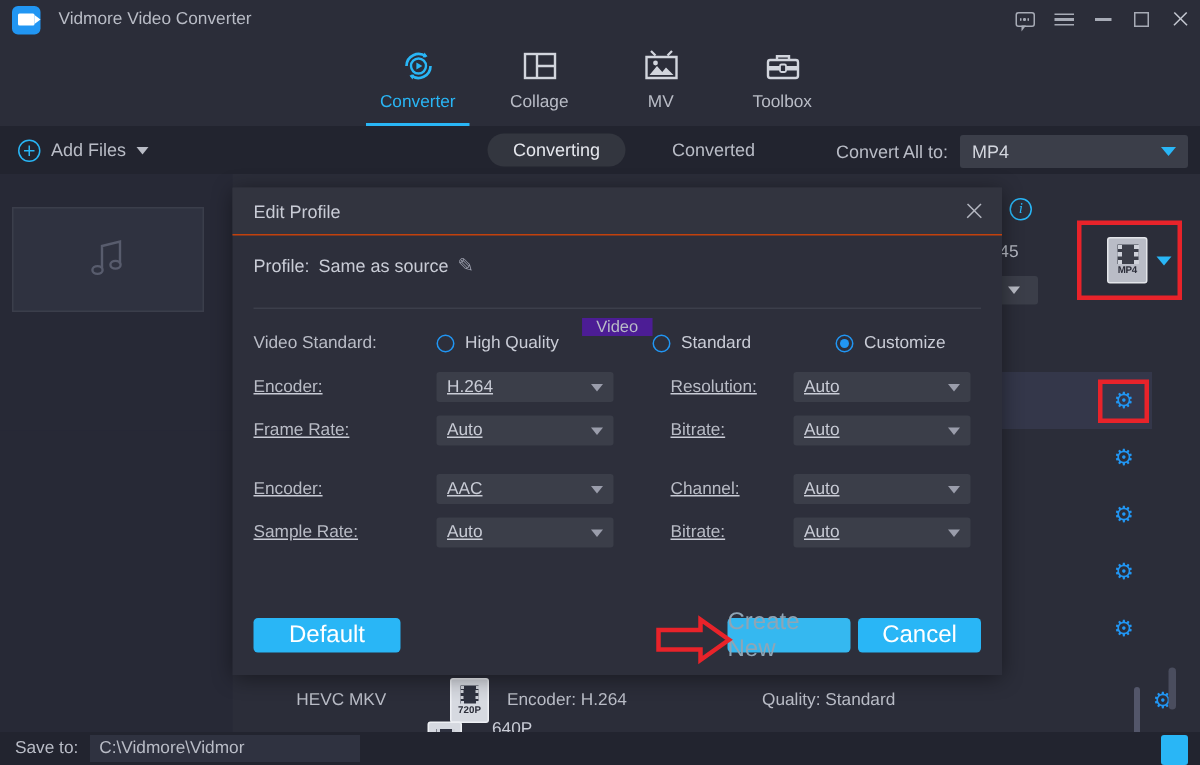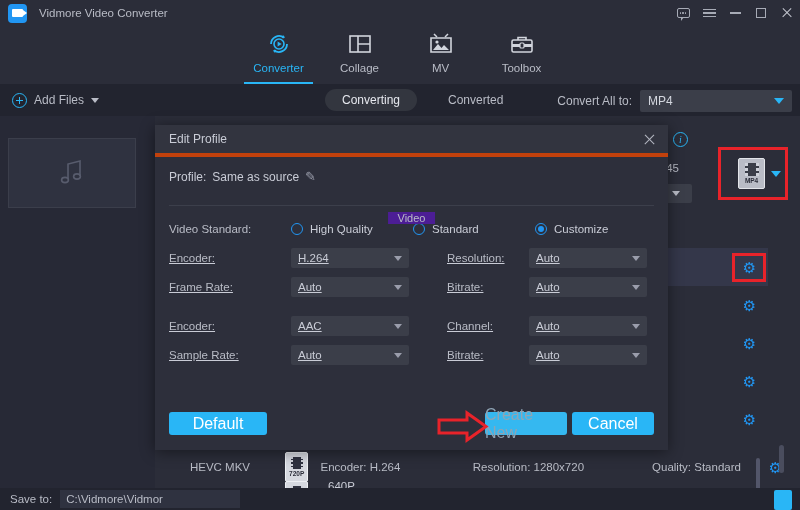--- a/index.html
+++ b/index.html
@@ -215,21 +215,21 @@
     background: #29b6f6; border-radius: 2px;
   }
 
   
   .dialog {
     position: absolute; left: 155px; top: 125px; width: 513px; height: 325px;
     background: #2d2f3b; box-shadow: 0 2px 14px rgba(0,0,0,.45);
   }
   .dlg-head {
     height: 32px; background: #32343f; display: flex; align-items: center;
-    border-bottom: 4px solid #c2410c;
+    border-bottom: 1px solid #c2410c;
   }
   .dlg-title { margin-left: 14px; font-size: 12px; color: #c9ccd6; }
   .dlg-close {
     margin-left: auto; margin-right: 12px; position: relative; width: 13px; height: 13px;
   }
   .dlg-close:before, .dlg-close:after {
     content:""; position:absolute; left:0; top:6px; width:13px; height:1.3px; background:#b4b7c1;
   }
   .dlg-close:before{transform:rotate(45deg);} .dlg-close:after{transform:rotate(-45deg);}
 
@@ -446,21 +446,20 @@
   </div>
 
   <div class="fmt-rows">
     <div class="fmt-row" style="top:0px;">
       <div class="fmt-name">HEVC MKV</div>
       <div class="fmt-badge">
         <div class="fmt-film"></div>
         <div class="fmt-lbl">720P</div>
       </div>
       <div class="fmt-enc">Encoder: H.264</div>
-      <div class="fmt-res">Resolution: 1280x720</div>
       <div class="fmt-q">Quality: Standard</div>
       <span class="gear" style="margin-right:18px;">⚙</span>
     </div>
     <div class="fmt-row" style="top:29px;">
       <div class="fmt-name">AVI</div>
       <div class="fmt-badge">
         <div class="fmt-film"></div>
         <div class="fmt-lbl">640P</div>
       </div>
       <div class="fmt-enc">Encoder: H.264</div>
@@ -490,21 +489,21 @@
       <span class="pencil">✎</span>
     </div>
 
     <div class="sec-divider">
       <div class="line"></div>
       <div class="lbl">Video</div>
     </div>
 
     <div class="qrow">
       <div class="fl">Video Standard:</div>
-      <div class="radio-wrap" style="width:122px;">
+      <div class="radio-wrap" style="width:144px;">
         <div class="radio"></div>
         <span>High Quality</span>
       </div>
       <div class="radio-wrap" style="width:122px;">
         <div class="radio"></div>
         <span>Standard</span>
       </div>
       <div class="radio-wrap">
         <div class="radio on"></div>
         <span>Customize</span>

